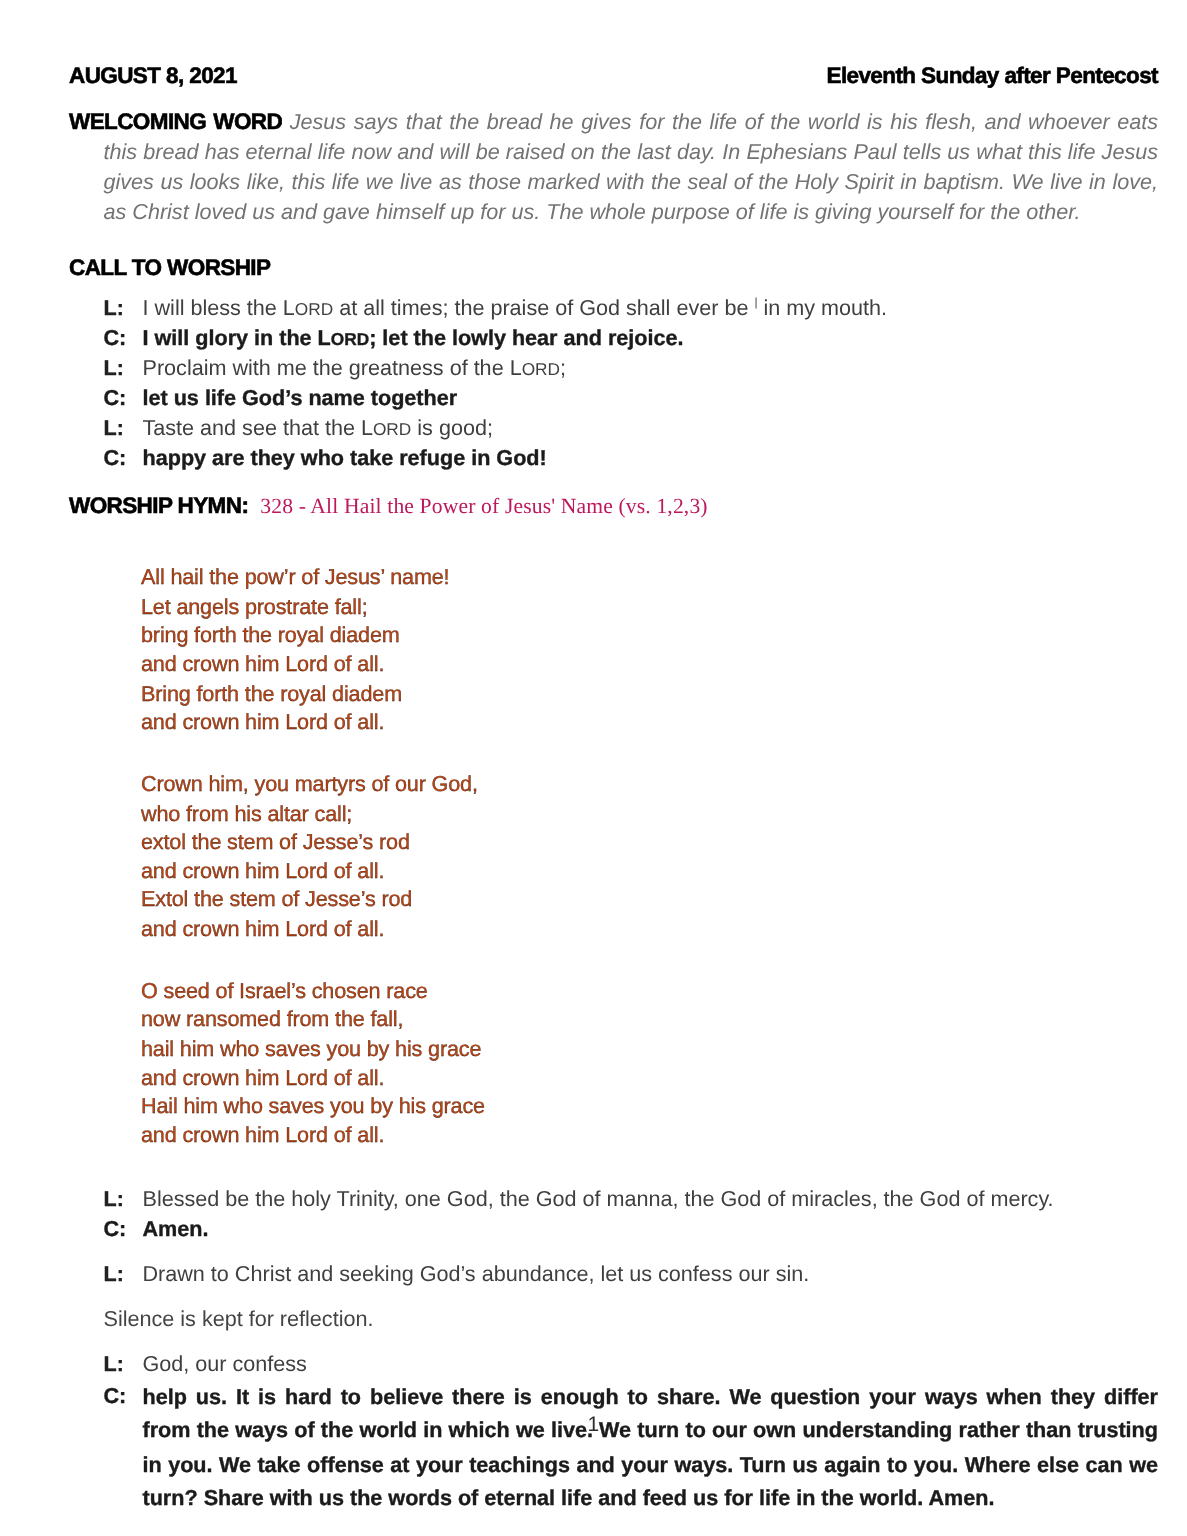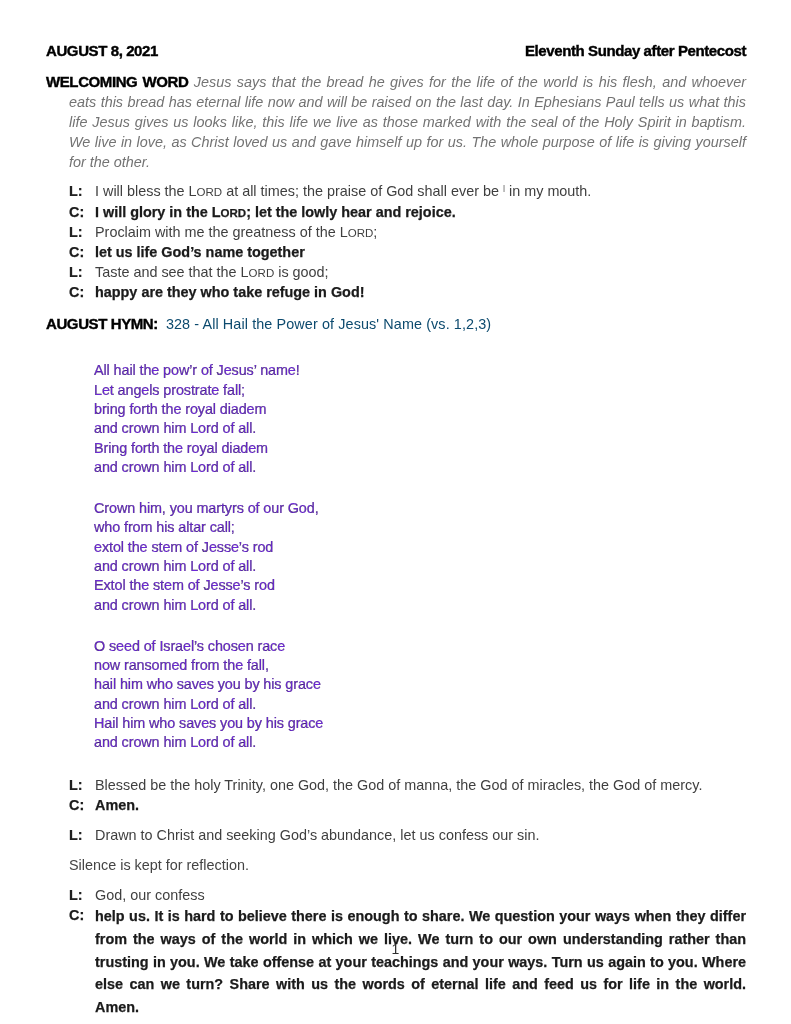--- a/index.html
+++ b/index.html
@@ -7,21 +7,21 @@
     width: 791px; height: 1024px;
     font-family: "Liberation Sans", sans-serif;
     color: #3f3f3f;
     font-size: 14.4px;
     -webkit-font-smoothing: antialiased;
   }
   .page {
     position: relative;
     box-sizing: border-box;
     width: 791px; height: 1024px;
-    padding: 42px 45px 0 46px;
+    padding: 42px 19px 0 46px;
     background: #fff;
     overflow: hidden;
   }
   .h {
     font-weight: 900;
     color: #000;
     font-size: 15px;
     letter-spacing: -0.4px;
     -webkit-text-stroke: 0.4px #000;
   }
@@ -55,23 +55,23 @@
     color: #1b1b1b;
     -webkit-text-stroke: 0.25px #1b1b1b;
   }
   .line.gap { margin-top: 10px; }
   .line.just .txt { text-align: justify; line-height: 1.57; }
   .rubric { color: #444; margin-top: 10px; line-height: 1.4; }
   .sc { font-size: 0.8em; }
   sup.point { font-size: 0.55em; vertical-align: super; line-height: 0; }
   
   .hymn-line { margin: 13px 0 0 0; }
-  .hymn-title { color: #0c4a6e; letter-spacing: 0.1px; }
+  .hymn-title { color: #be185d; letter-spacing: 0.1px; font-family: Liberation Serif, serif; }
   
-  .verses { margin: 29px 0 0 48px; color: #6d28d9; }
+  .verses { margin: 29px 0 0 48px; color: #c2410c; }
   .verse {
     margin: 0 0 22px 0;
     line-height: 19.3px;
     font-size: 14.4px;
     letter-spacing: -0.1px;
     -webkit-text-stroke: 0.2px #181818;
   }
   .confession-heading { margin-top: 29px; }
   .pagenum {
     position: absolute;
@@ -87,20 +87,21 @@
 
 <div class="page">
 
   <div class="header-row h">
     <span>AUGUST 8, 2021</span>
     <span>Eleventh Sunday after Pentecost</span>
   </div>
 
   <p class="ww"><span class="h">WELCOMING WORD</span> <span class="ww-text">Jesus says that the bread he gives for the life of the world is his flesh, and whoever eats this bread has eternal life now and will be raised on the last day. In Ephesians Paul tells us what this life Jesus gives us looks like, this life we live as those marked with the seal of the Holy Spirit in baptism. We live in love, as Christ loved us and gave himself up for us. The whole purpose of life is giving yourself for the other.</span></p>
 
+  <div class="h sect-heading">CALL TO WORSHIP</div>
 
   <div class="liturgy">
     <div class="line">
       <span class="spk">L:</span>
       <span class="txt">I will bless the L<span class="sc">ORD</span> at all times; the praise of God shall ever be <sup class="point">|</sup> in my mouth.</span>
     </div>
     <div class="line resp">
       <span class="spk">C:</span>
       <span class="txt">I will glory in the L<span class="sc">ORD</span>; let the lowly hear and rejoice.</span>
     </div>
@@ -115,21 +116,21 @@
     <div class="line">
       <span class="spk">L:</span>
       <span class="txt">Taste and see that the L<span class="sc">ORD</span> is good;</span>
     </div>
     <div class="line resp">
       <span class="spk">C:</span>
       <span class="txt">happy are they who take refuge in God!</span>
     </div>
   </div>
 
-  <p class="hymn-line"><span class="h">AUGUST HYMN:</span>&nbsp; <span class="hymn-title">328 - All Hail the Power of Jesus' Name (vs. 1,2,3)</span></p>
+  <p class="hymn-line"><span class="h">WORSHIP HYMN:</span>&nbsp; <span class="hymn-title">328 - All Hail the Power of Jesus' Name (vs. 1,2,3)</span></p>
 
   <div class="verses">
     <p class="verse">All hail the pow’r of Jesus’ name!<br>Let angels prostrate fall;<br>bring forth the royal diadem<br>and crown him Lord of all.<br>Bring forth the royal diadem<br>and crown him Lord of all.</p>
     <p class="verse">Crown him, you martyrs of our God,<br>who from his altar call;<br>extol the stem of Jesse’s rod<br>and crown him Lord of all.<br>Extol the stem of Jesse’s rod<br>and crown him Lord of all.</p>
     <p class="verse">O seed of Israel’s chosen race<br>now ransomed from the fall,<br>hail him who saves you by his grace<br>and crown him Lord of all.<br>Hail him who saves you by his grace<br>and crown him Lord of all.</p>
   </div>
 
 
   <div class="liturgy">
     <div class="line">

